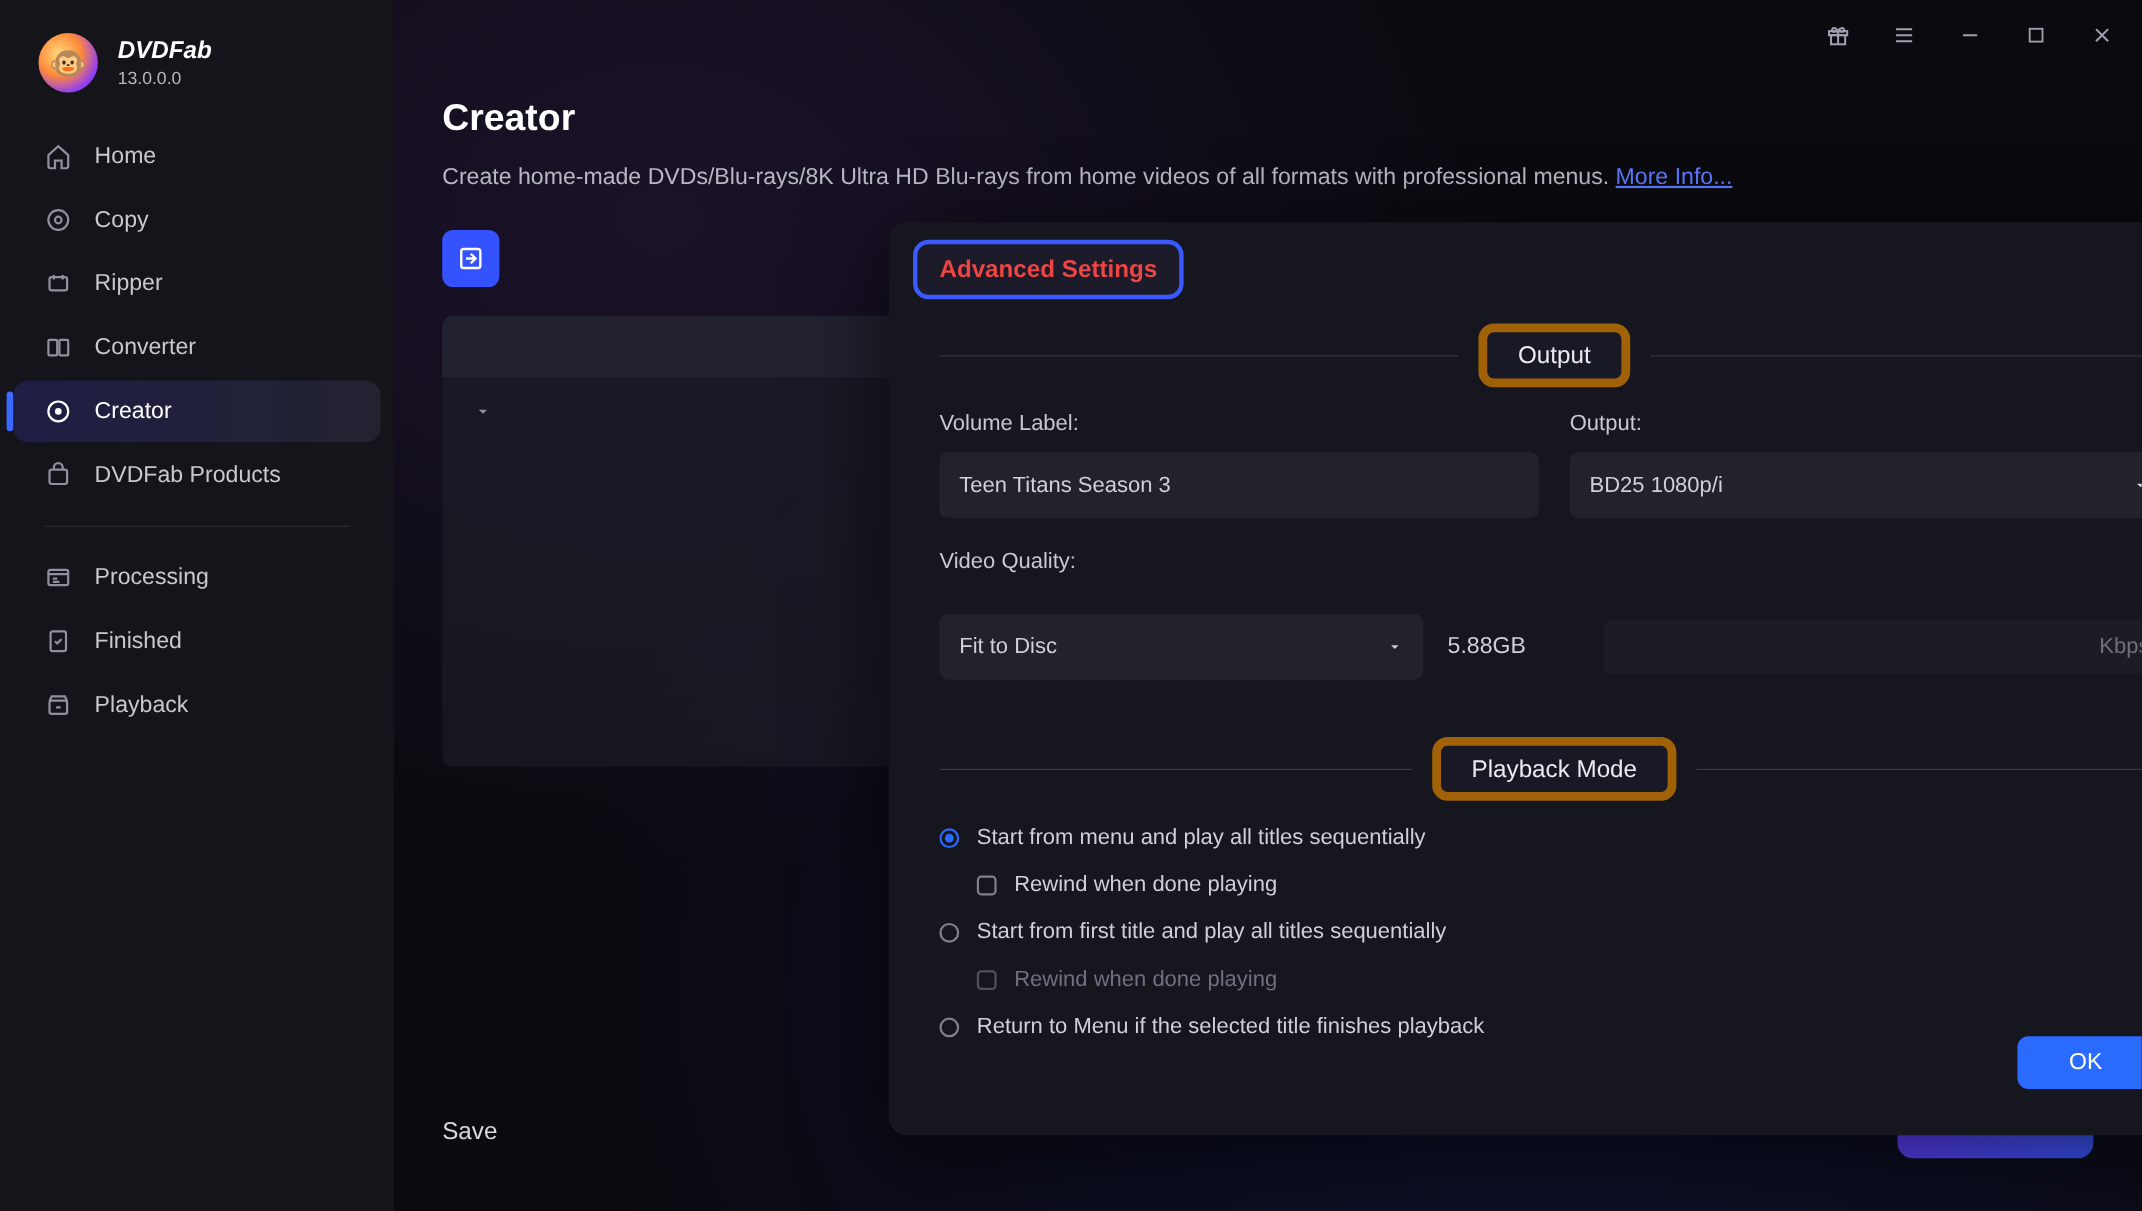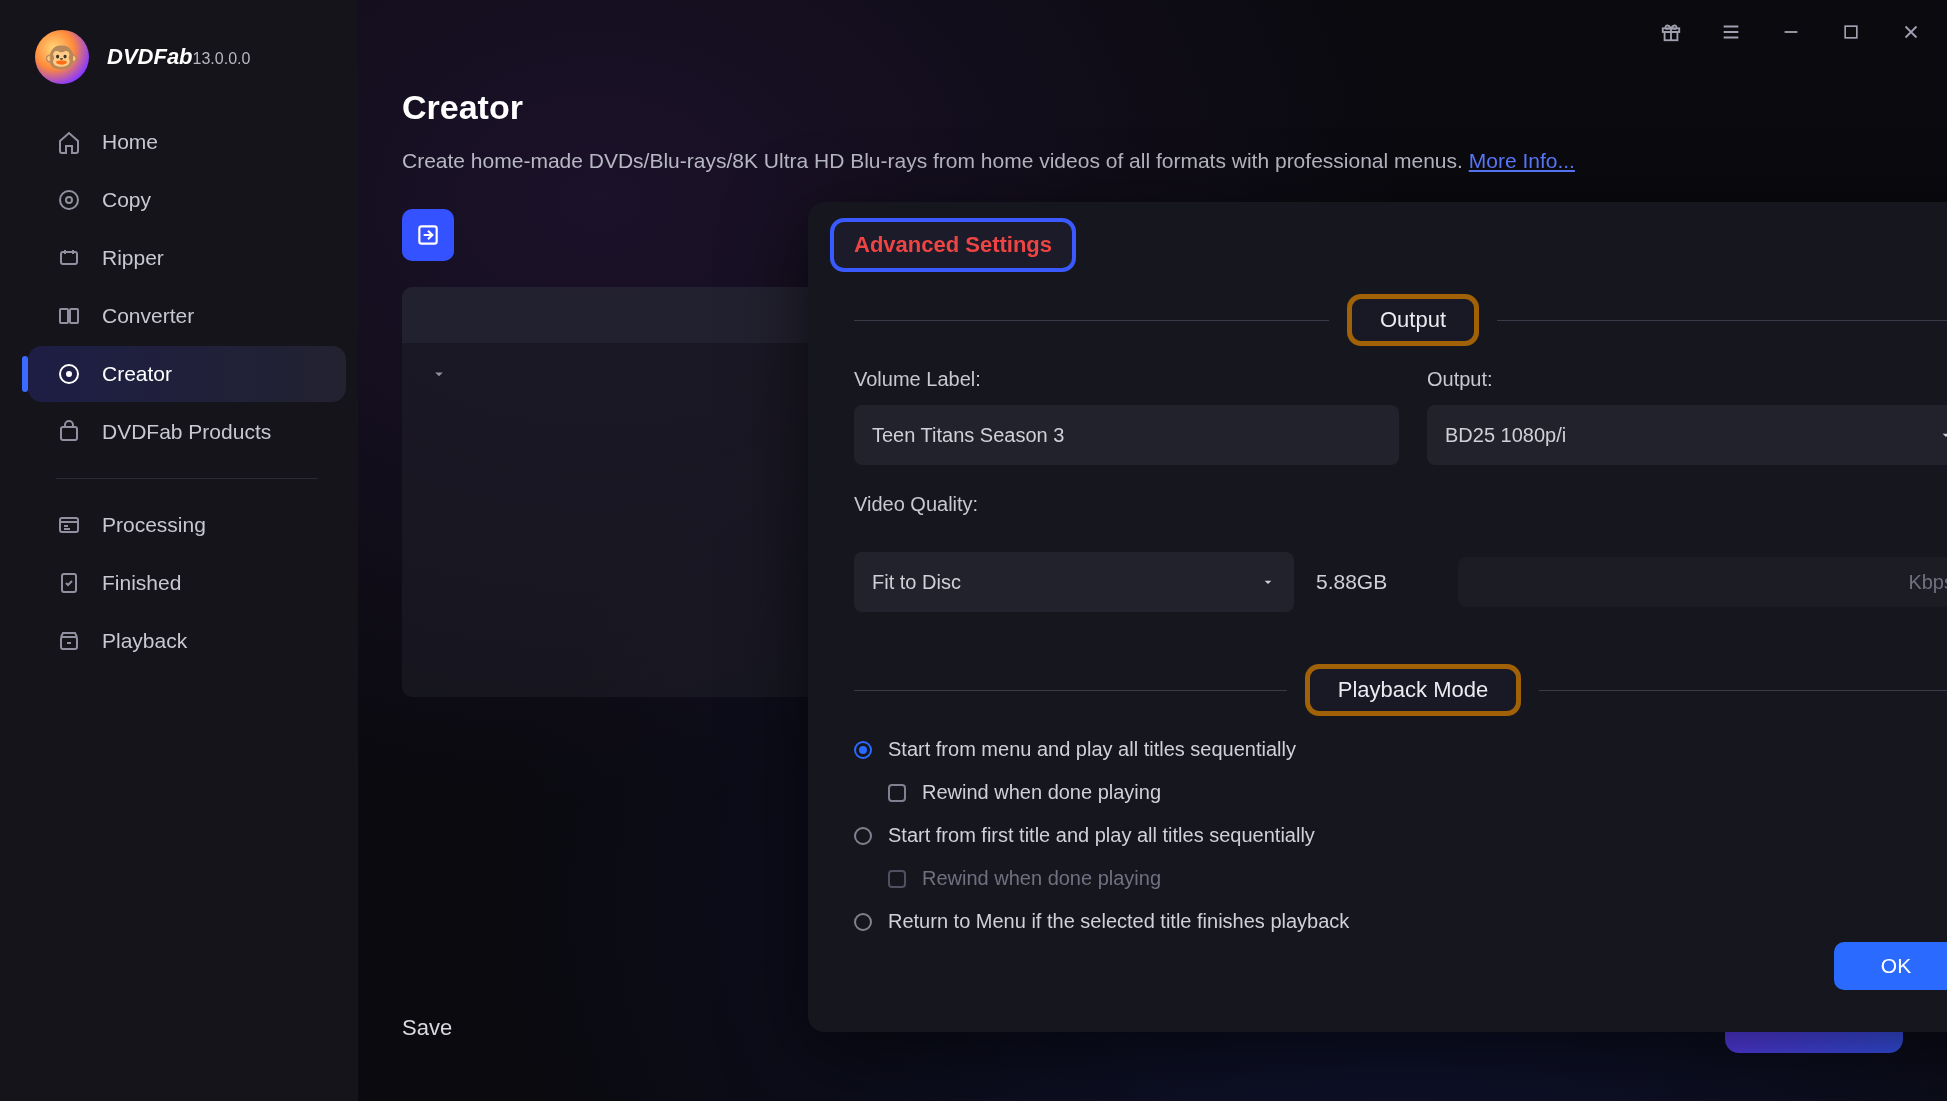--- a/index.html
+++ b/index.html
@@ -38,24 +38,24 @@
 .brand-logo {
   width: 54px;
   height: 54px;
   border-radius: 50%;
   background: radial-gradient(circle at 35% 35%, #ffd97a, #ff8a3a 40%, #8a3aff 75%, #3a5aff);
   display: flex;
   align-items: center;
   justify-content: center;
   font-size: 28px;
 }
-.brand-text { display: flex; flex-direction: row; align-items: center; }
+.brand-text { display: flex; flex-direction: column; }
 .brand-name { font-weight: 700; font-size: 22px; color: #fff; font-style: italic; }
 .brand-ver { font-size: 16px; color: #b8b8c0; margin-top: 4px; }
-.nav { padding: 0 12px; margin-left: 16px; }
+.nav { padding: 0 12px; }
 .nav-item {
   display: flex;
   align-items: center;
   gap: 20px;
   padding: 15px 28px;
   border-radius: 14px;
   color: #c8c8d0;
   font-size: 21px;
   cursor: pointer;
   margin-bottom: 2px;
@@ -235,21 +235,21 @@
   align-items: center;
   gap: 18px;
   margin: 0 46px;
 }
 .section-header .line {
   flex: 1;
   height: 1px;
   background: #3a3a48;
 }
 .section-chip {
-  border: 5px solid #a16207;
+  border: 8px solid #a16207;
   border-radius: 14px;
   padding: 8px 28px;
   font-size: 22px;
   color: #eaeaf0;
   background: rgba(40,40,70,0.2);
 }
 .section-output { margin-top: 92px; }
 .form-grid {
   display: grid;
   grid-template-columns: 1fr 1fr;

